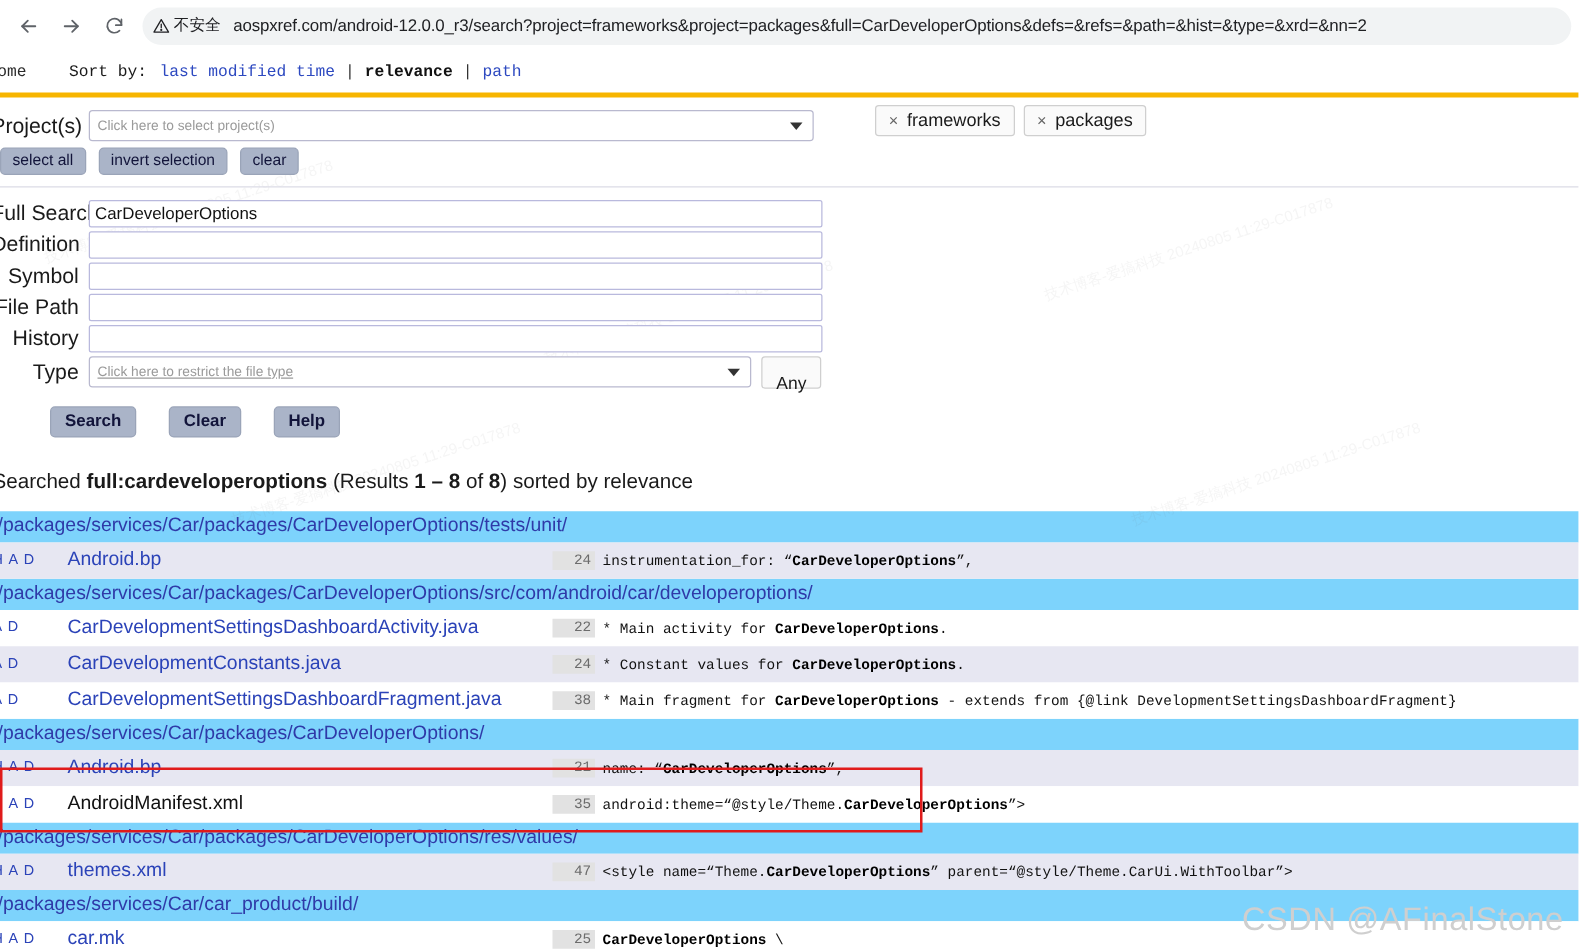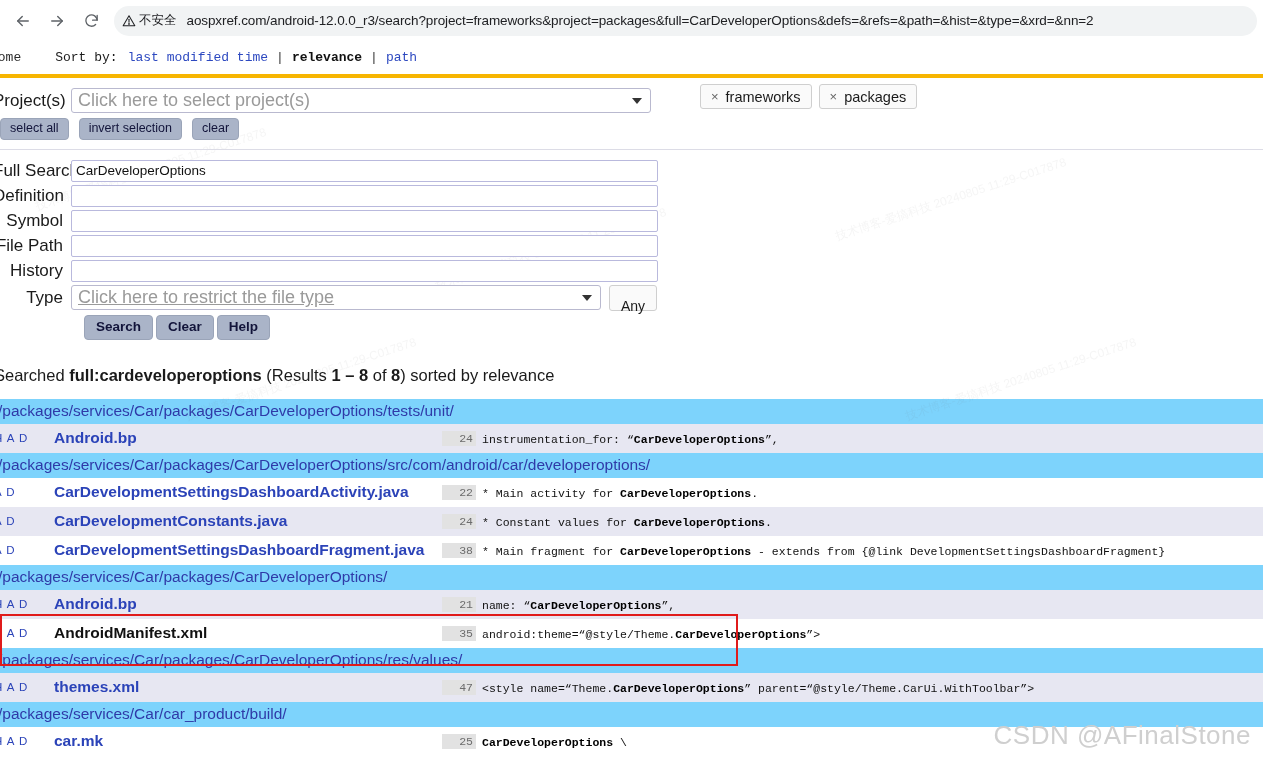--- a/index.html
+++ b/index.html
@@ -116,21 +116,21 @@
   }
   .select-box {
     width: 580px;
     height: 25px;
     border: 1px solid #b9b9cf;
     border-radius: 3px;
     background: #fff;
     display: flex;
     align-items: center;
     padding: 0 6px;
-    font-size: 18px;
+    font-size: 11px;
     color: #9a9a9a;
     position: relative;
   }
   .select-caret {
     position: absolute;
     right: 8px;
     width: 0; height: 0;
     border-left: 5px solid transparent;
     border-right: 5px solid transparent;
     border-top: 6px solid #333;
@@ -204,23 +204,23 @@
     border-radius: 3px;
     height: 25px;
     padding: 12px 11px;
     font-size: 14px;
     color: #1a1a1a;
     cursor: pointer;
     font-family: "Liberation Sans", sans-serif;
   }
   #action-buttons {
     display: flex;
-    gap: 3px;
-    padding-left: 84px;
-    margin-top: 4px;
+    gap: 26px;
+    padding-left: 40px;
+    margin-top: 14px;
   }
 
   
   #results-summary {
     font-size: 16.5px;
     color: #1a1a1a;
     margin: 26px 0 0 -6px;
     white-space: nowrap;
   }
   #results-summary b { font-weight: bold; }
@@ -259,21 +259,20 @@
     padding-left: 0px;
     margin-left: -6px;
     white-space: nowrap;
   }
   .file-name {
     color: #2b43b8;
     text-decoration: none;
     font-size: 15.5px;
     white-space: nowrap;
     flex: 0 0 auto;
-    font-weight: bold;
   }
   .file-name.plain { color: #111; }
   .snippet-wrap {
     display: flex;
     align-items: flex-end;
     position: absolute;
     left: 442px;
     white-space: nowrap;
   }
   .lineno {

